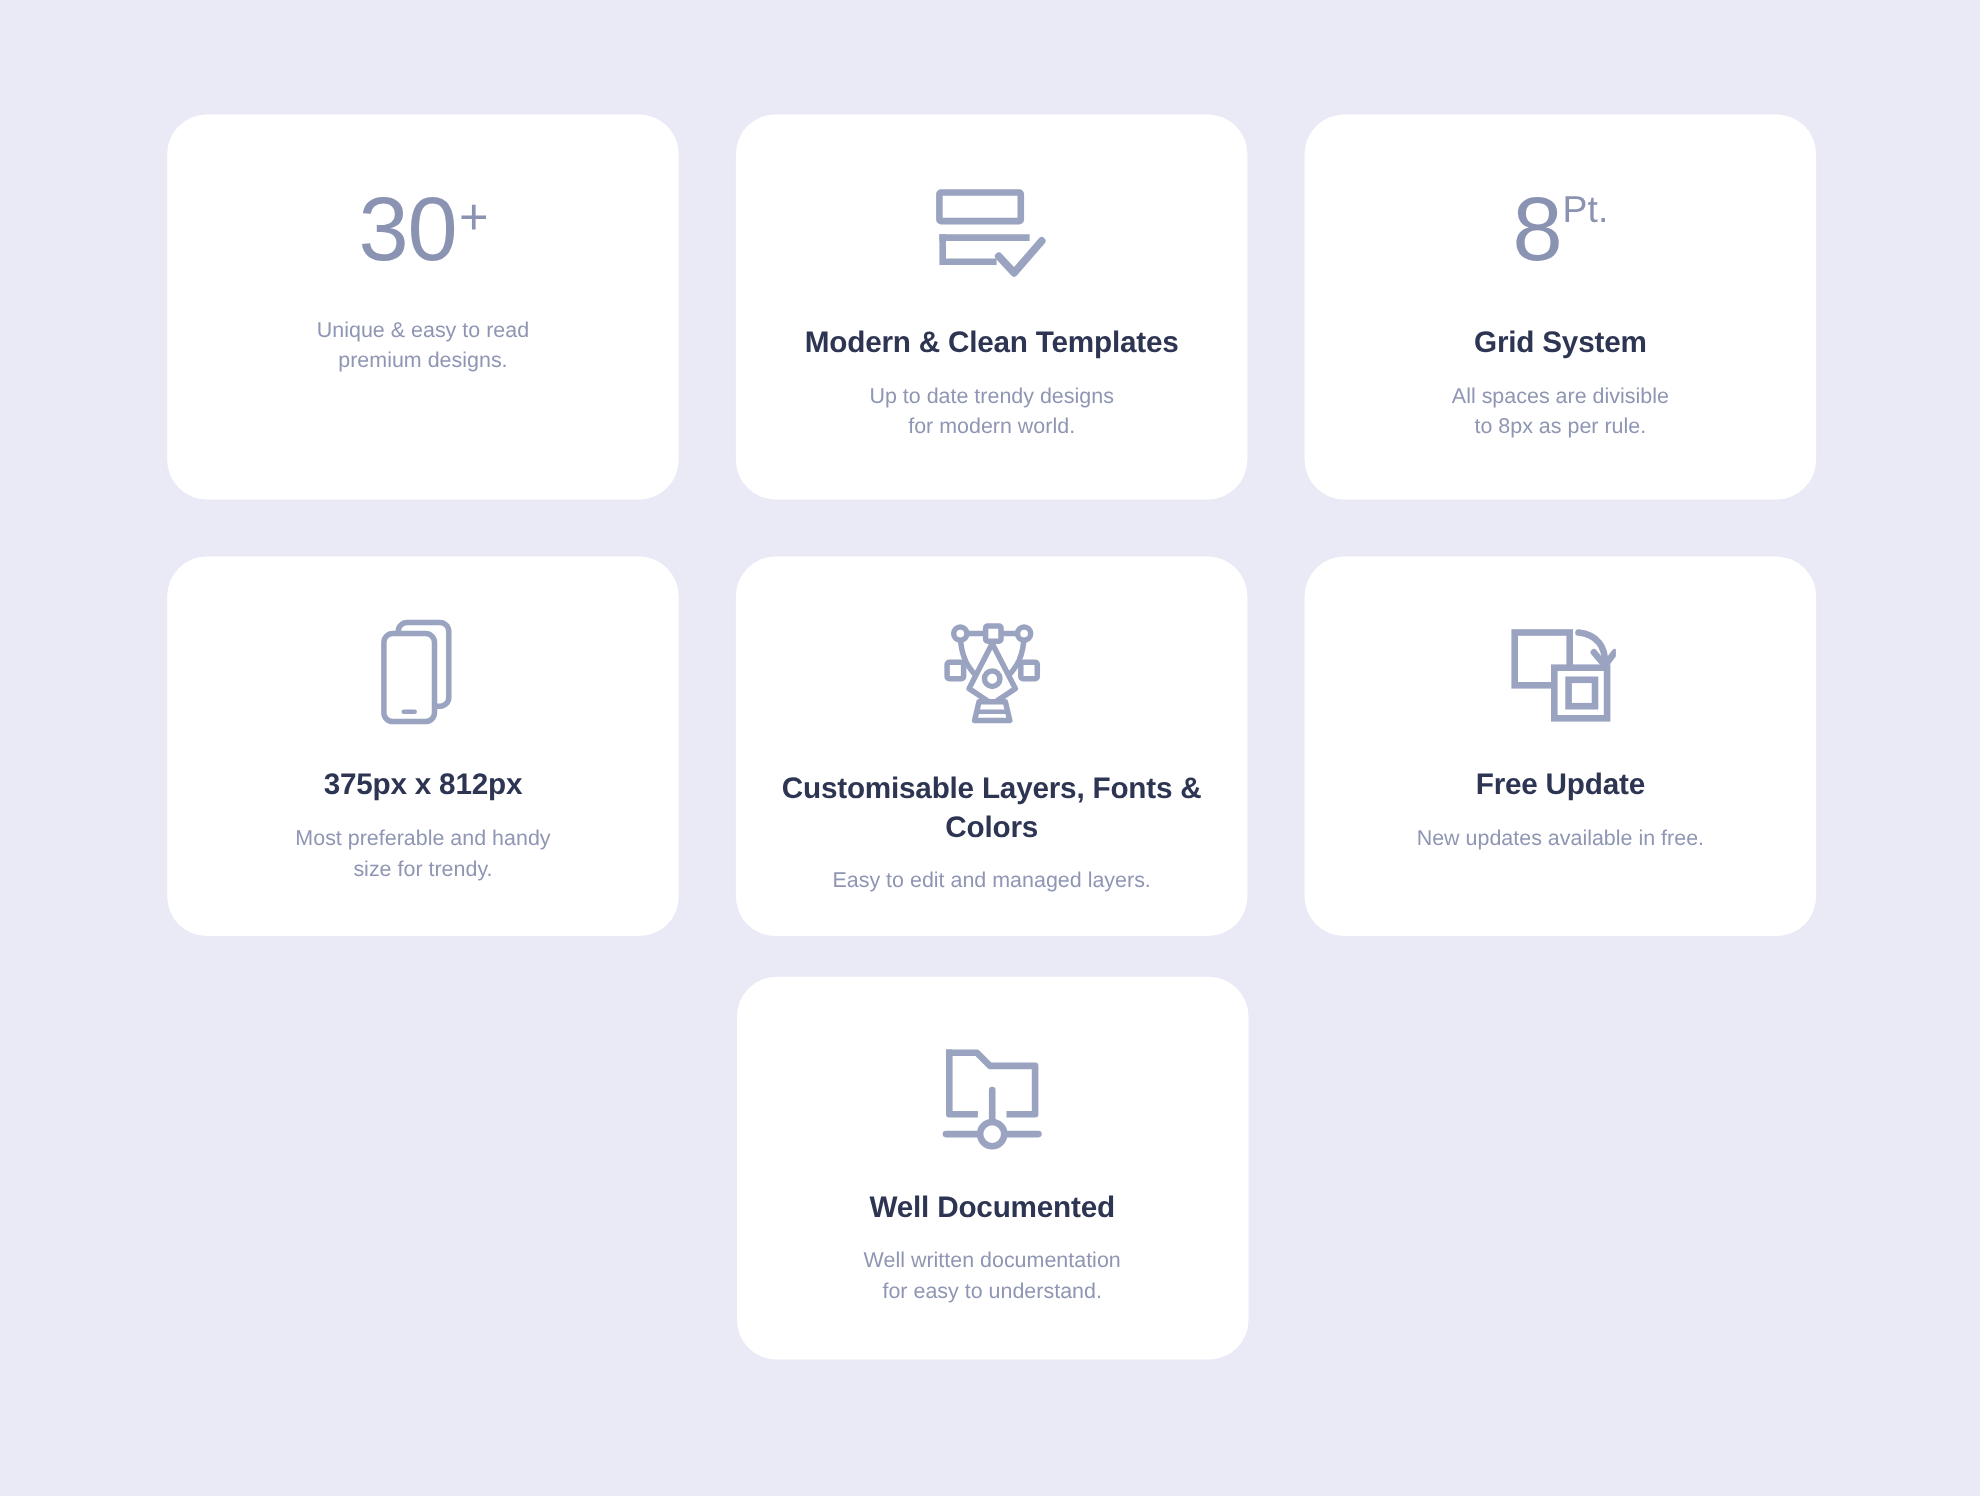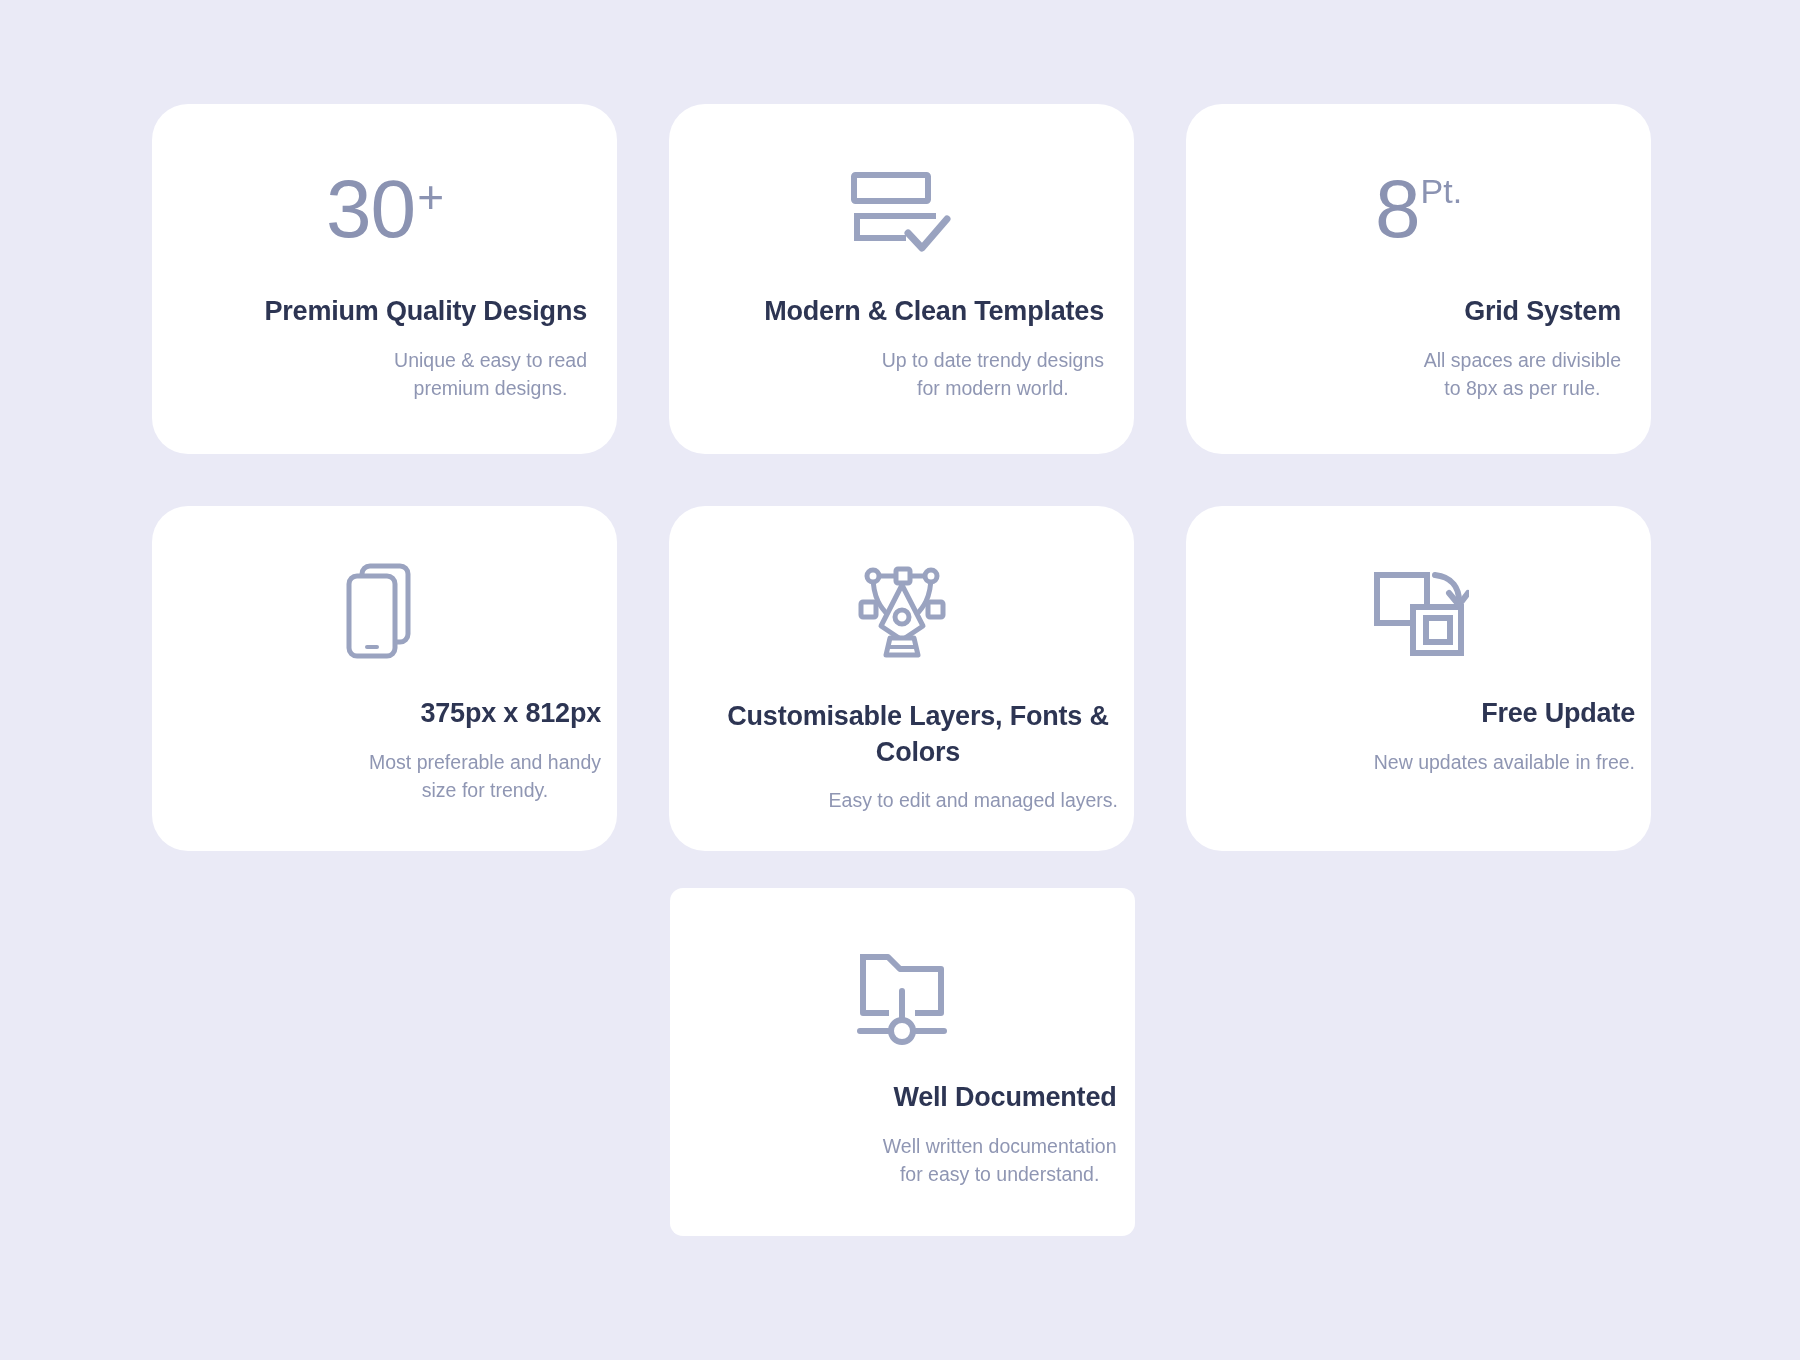--- a/index.html
+++ b/index.html
@@ -33,35 +33,35 @@
     flex-wrap:wrap;
     gap:52px 52px;
     justify-content:flex-start;
   }
   .card{
     width:465px;
     background:var(--card);
     border-radius:36px;
     display:flex;
     flex-direction:column;
-    align-items:flex-end;
+    align-items:center;
     text-align:center;
   }
   
   .card.r1{height:350px;padding:44px 30px 0;}
   
   .card.r2{height:345px;padding:44px 16px 0;}
   
   .row3{
     width:1500px;
     display:flex;
     justify-content:center;
     margin-top:52px;
   }
-  .card.r3{height:348px;padding:46px 18px 0;border-radius:13px;}
+  .card.r3{height:348px;padding:46px 18px 0;}
 
   .visual{
     height:122px;
     display:flex;
     align-items:center;
     justify-content:center;
     width:100%;
   }
   .bignum{
     color:var(--bignum);
@@ -115,21 +115,20 @@
 
   <div class="grid">
 
     <div class="card r1">
       <div class="visual">
         <div class="bignum">
           <span>30</span>
             <span class="plus">+</span>
         </div>
       </div>
-      <div class="title">Premium Quality Designs</div>
       <div class="desc">
         <span class="ln">Unique &amp; easy to read</span>
         <span class="ln">premium designs.</span>
       </div>
     </div>
 
     <div class="card r1">
       <div class="visual">
         <svg class="icon-svg" width="112" height="96" viewBox="0 0 112 96" fill="none">
           <rect x="8" y="14" width="74" height="26" rx="1.5" stroke="#9aa3c0" stroke-width="6"></rect>

